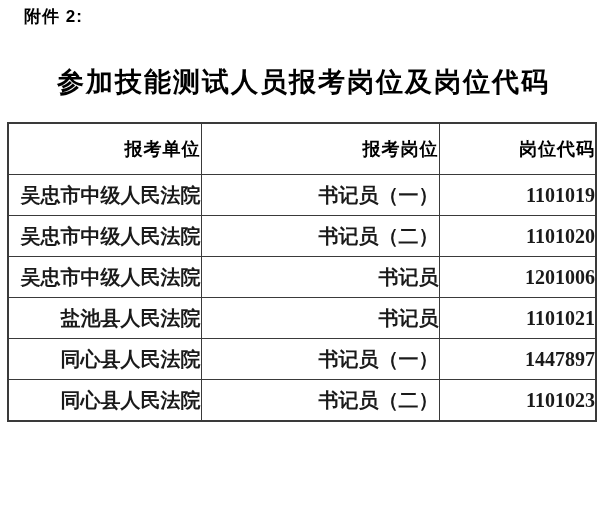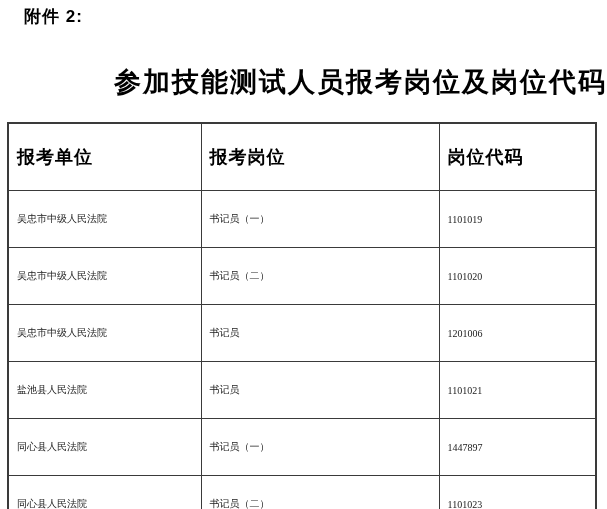--- a/index.html
+++ b/index.html
@@ -23,55 +23,55 @@
     font-weight: bold;
     letter-spacing: 1px;
     font-family: "Liberation Sans", "DejaVu Sans", sans-serif;
   }
   .doc-title {
     position: absolute;
     left: 0;
     top: 64px;
     width: 607px;
     box-sizing: border-box;
-    text-align: right;
+    text-align: center;
     font-size: 27px;
     font-weight: bold;
     letter-spacing: 2px;
     font-family: "Liberation Serif", "DejaVu Serif", serif;
   }
   table.positions {
     position: absolute;
     left: 7px;
     top: 122px;
     border-collapse: collapse;
     table-layout: fixed;
     width: 588px;
     border: 2px solid #3a3a3a;
   }
   table.positions th,
   table.positions td {
     border: 1px solid #3a3a3a;
-    text-align: left;
+    text-align: right;
     vertical-align: middle;
-    padding: 8px;
+    padding: 0;
     overflow: hidden;
   }
   table.positions th {
     height: 50px;
     font-size: 18px;
     font-weight: bold;
     letter-spacing: 1px;
     font-family: "Liberation Sans", "DejaVu Sans", sans-serif;
     color: #000000;
   }
   table.positions td {
     height: 40px;
-    font-size: 10px;
-    font-weight: normal;
+    font-size: 20px;
+    font-weight: bold;
     color: #1a1a1a;
   }
   col.c1 { width: 193px; }
   col.c2 { width: 238px; }
   col.c3 { width: 157px; }
 </style>
 </head>
 <body>
 
 <div class="attachment-label">附件 2:</div>

